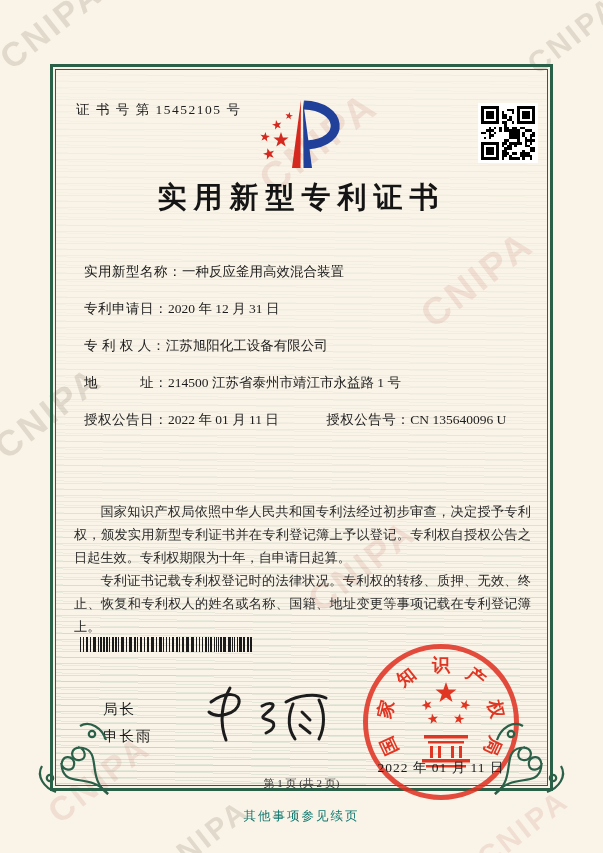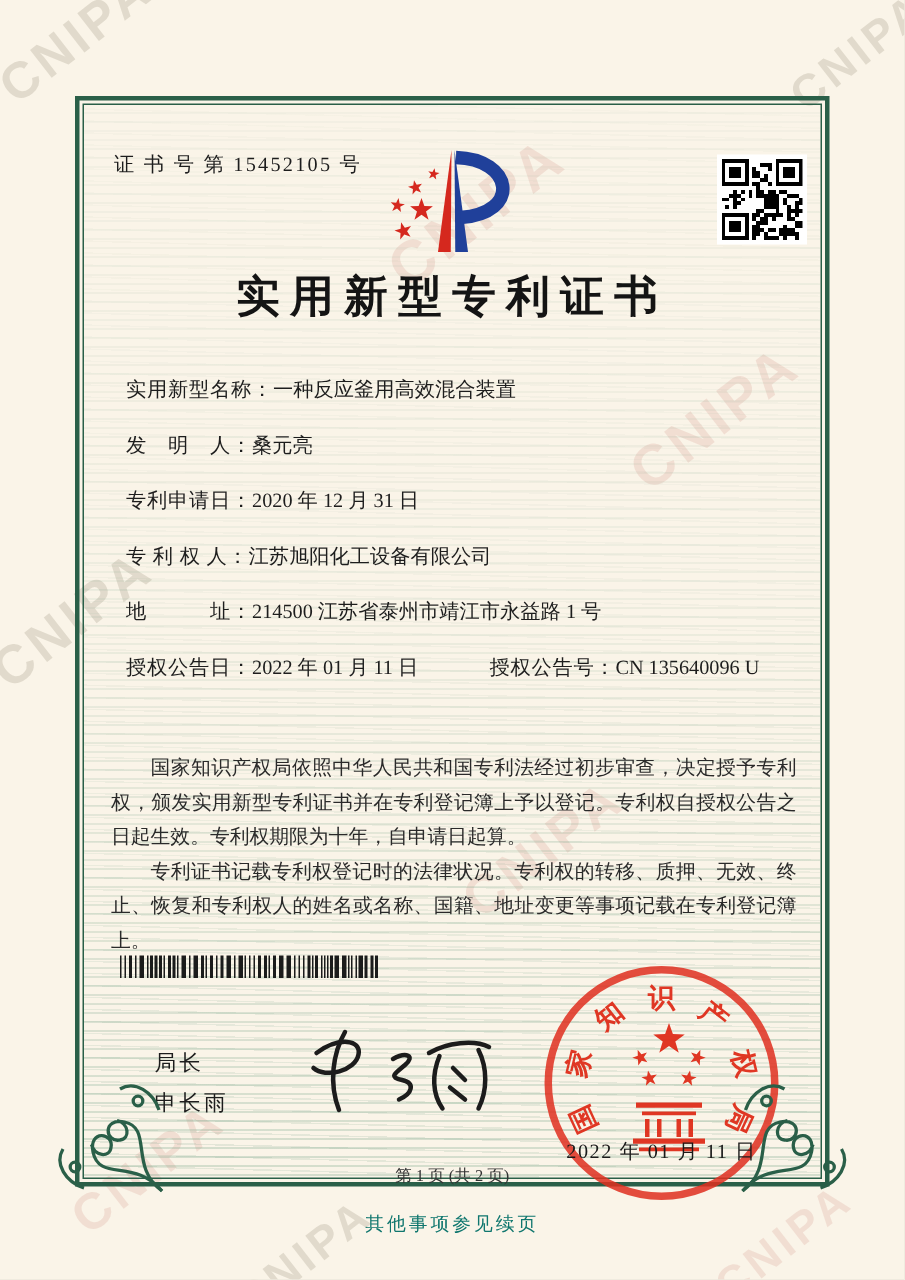--- a/index.html
+++ b/index.html
@@ -35,21 +35,21 @@
 
   .logo { position:absolute; left:244px; top:96px; width:116px; height:78px; }
   .qr { position:absolute; left:478px; top:103px; width:60px; height:60px; background:#fff; padding:3px; }
   .qr svg { width:100%; height:100%; display:block; }
 
   .title {
     position:absolute; left:0; top:178px; width:100%; text-align:center;
     font-size:29px; font-weight:bold; letter-spacing:7px; color:#141414;
   }
 
-  .fields { position:absolute; left:84px; top:250px; width:450px; font-size:13.5px;font-family:Liberation Serif, serif; }
+  .fields { position:absolute; left:84px; top:262px; width:450px; font-size:13.5px;font-family:Liberation Serif, serif; }
   .fields .row { height:37px; line-height:20px; white-space:nowrap; }
   .fields .lbl { letter-spacing:0.5px; }
   .fields .second { margin-left:44px; }
 
   .paras {
     position:absolute; left:74px; top:500px; width:457px;
     font-size:13.2px; line-height:23px; text-align:justify; color:#2a2a2a;
   }
   .paras p { text-indent:2em; }
 
@@ -251,23 +251,20 @@
       </svg>
   </div>
 
   <div class="title">实用新型专利证书</div>
 
   <div class="fields">
     <div class="row">
       <span class="lbl">实用新型名称：</span><span>一种反应釜用高效混合装置</span>
     </div>
     <div class="row">
-      <span class="lbl">发　明　人：</span><span>桑元亮</span>
-    </div>
-    <div class="row">
       <span class="lbl">专利申请日：</span><span>2020 年 12 月 31 日</span>
     </div>
     <div class="row">
       <span class="lbl">专 利 权 人：</span><span>江苏旭阳化工设备有限公司</span>
     </div>
     <div class="row">
       <span class="lbl">地　　　址：</span><span>214500 江苏省泰州市靖江市永益路 1 号</span>
     </div>
     <div class="row">
       <span><span class="lbl">授权公告日：</span><span>2022 年 01 月 11 日</span></span>

